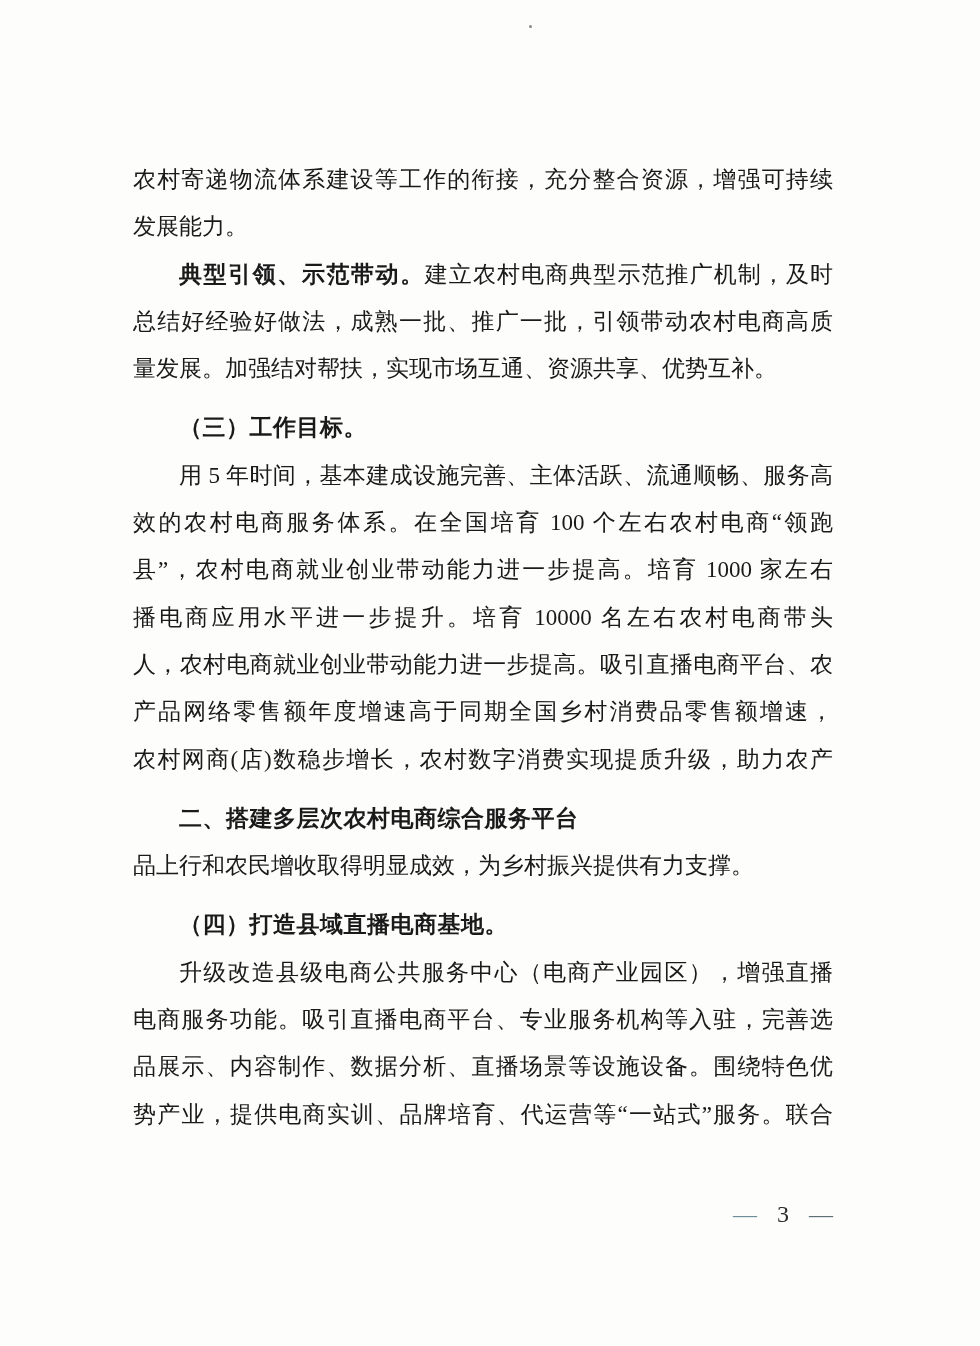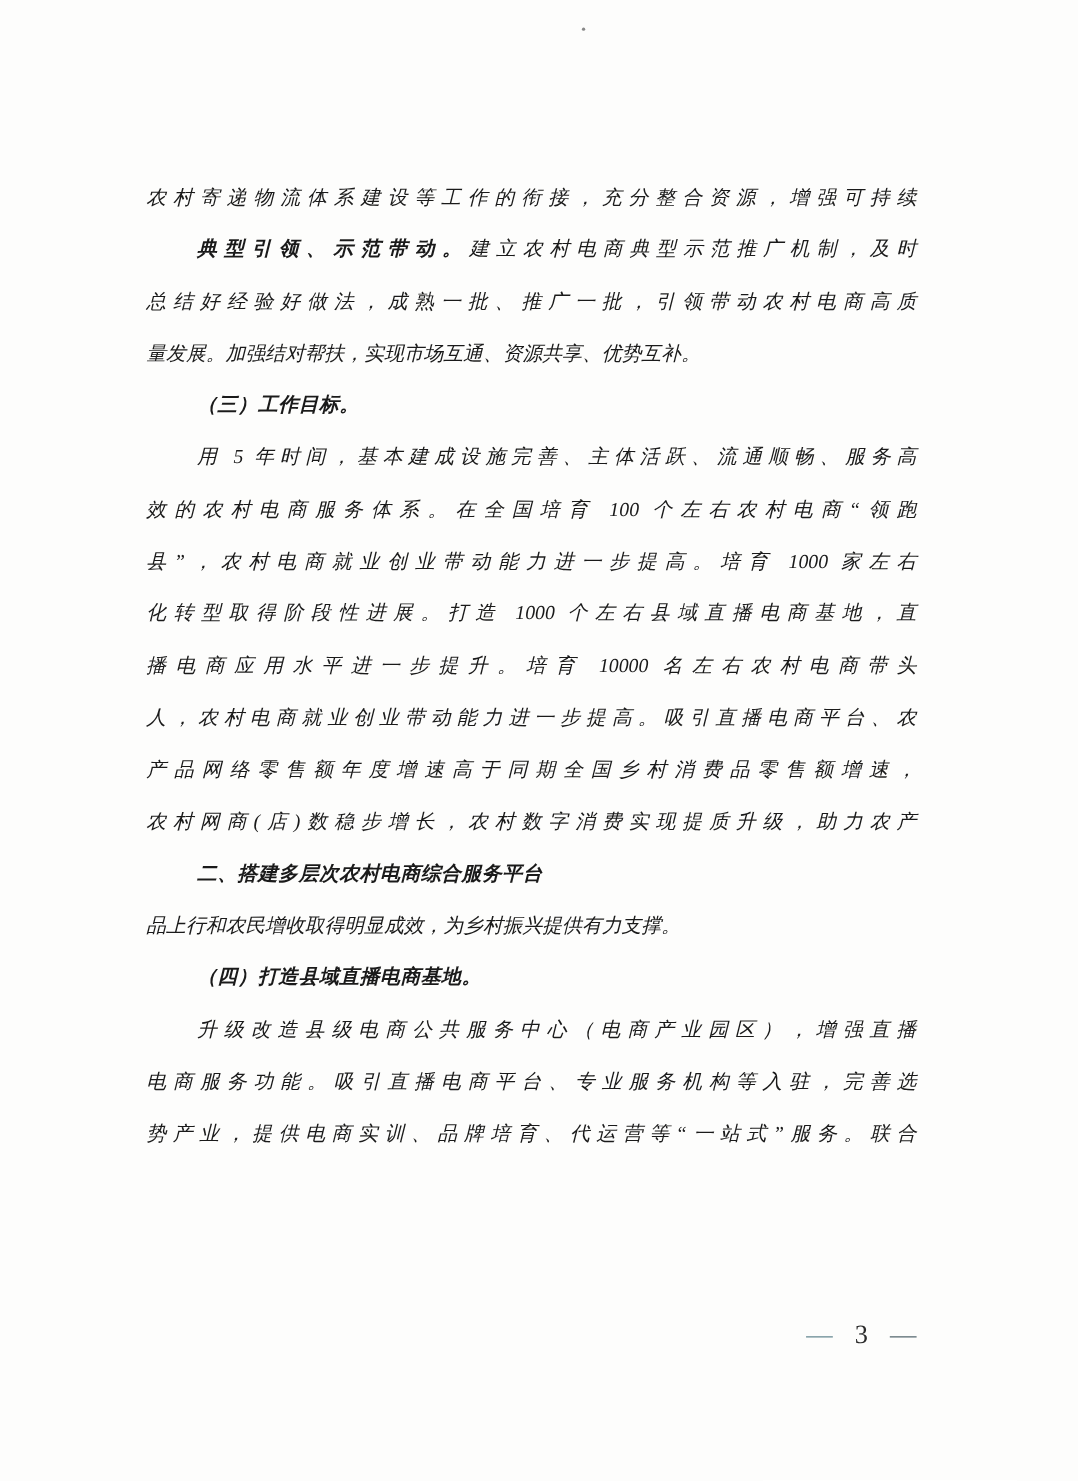--- a/index.html
+++ b/index.html
@@ -16,40 +16,40 @@
     font-family: "Liberation Serif", "DejaVu Serif", serif;
     color: #1a1a1a;
   }
   .doc-body {
     position: absolute;
     left: 133px;
     top: 156px;
     width: 700px;
   }
   .line {
-    font-size: 18px;
+    font-size: 23px;
     height: 47.3px;
     line-height: 47.3px;
     text-align: justify;
     text-align-last: justify;
     text-justify: inter-character;
     white-space: normal;
     overflow: visible;
-    font-style: italic;
   }
   
   .line.end { text-align-last: left; }
   
   .line.indent { text-indent: 46px; }
   
   .line.h,
   .lead {
     font-weight: 700;
     font-family: "Liberation Sans", "DejaVu Sans", sans-serif;
     letter-spacing: 0.5px;
+    margin-top: 12px;
   }
   .line.h { text-align-last: left; }
   .footer {
     position: absolute;
     left: 733px;
     top: 1198px;
     width: 100px;
     height: 32px;
     display: flex;
     align-items: center;
@@ -74,42 +74,43 @@
 </head>
 <body>
 
 <div class="page">
 
   <div class="artifact-dot"></div>
 
   <main class="doc-body">
 
     <div class="line">农村寄递物流体系建设等工作的衔接，充分整合资源，增强可持续</div>
+    <div class="line end">发展能力。</div>
 
     <div class="line indent"><span class="lead">典型引领、示范带动。</span><span>建立农村电商典型示范推广机制，及时</span></div>
     <div class="line">总结好经验好做法，成熟一批、推广一批，引领带动农村电商高质</div>
     <div class="line end">量发展。加强结对帮扶，实现市场互通、资源共享、优势互补。</div>
 
     <div class="line h indent">（三）工作目标。</div>
 
     <div class="line indent">用 5 年时间，基本建成设施完善、主体活跃、流通顺畅、服务高</div>
     <div class="line">效的农村电商服务体系。在全国培育 100 个左右农村电商“领跑</div>
     <div class="line">县”，农村电商就业创业带动能力进一步提高。培育 1000 家左右</div>
-    <div class="line">化转型取得阶段性进展。打造 1000 个左右县域直播电商基地，直</div>
     <div class="line">播电商应用水平进一步提升。培育 10000 名左右农村电商带头</div>
     <div class="line">人，农村电商就业创业带动能力进一步提高。吸引直播电商平台、农</div>
     <div class="line">产品网络零售额年度增速高于同期全国乡村消费品零售额增速，</div>
     <div class="line">农村网商(店)数稳步增长，农村数字消费实现提质升级，助力农产</div>
     <div class="line h indent">二、搭建多层次农村电商综合服务平台</div>
 
     <div class="line end">品上行和农民增收取得明显成效，为乡村振兴提供有力支撑。</div>
     <div class="line h indent">（四）打造县域直播电商基地。</div>
 
     <div class="line indent">升级改造县级电商公共服务中心（电商产业园区），增强直播</div>
     <div class="line">电商服务功能。吸引直播电商平台、专业服务机构等入驻，完善选</div>
+    <div class="line">品展示、内容制作、数据分析、直播场景等设施设备。围绕特色优</div>
     <div class="line">势产业，提供电商实训、品牌培育、代运营等“一站式”服务。联合</div>
 
   </main>
 
   <footer class="footer">
     <span class="dash-l">—</span>
     <span class="num">3</span>
     <span class="dash-r">—</span>
   </footer>
 

